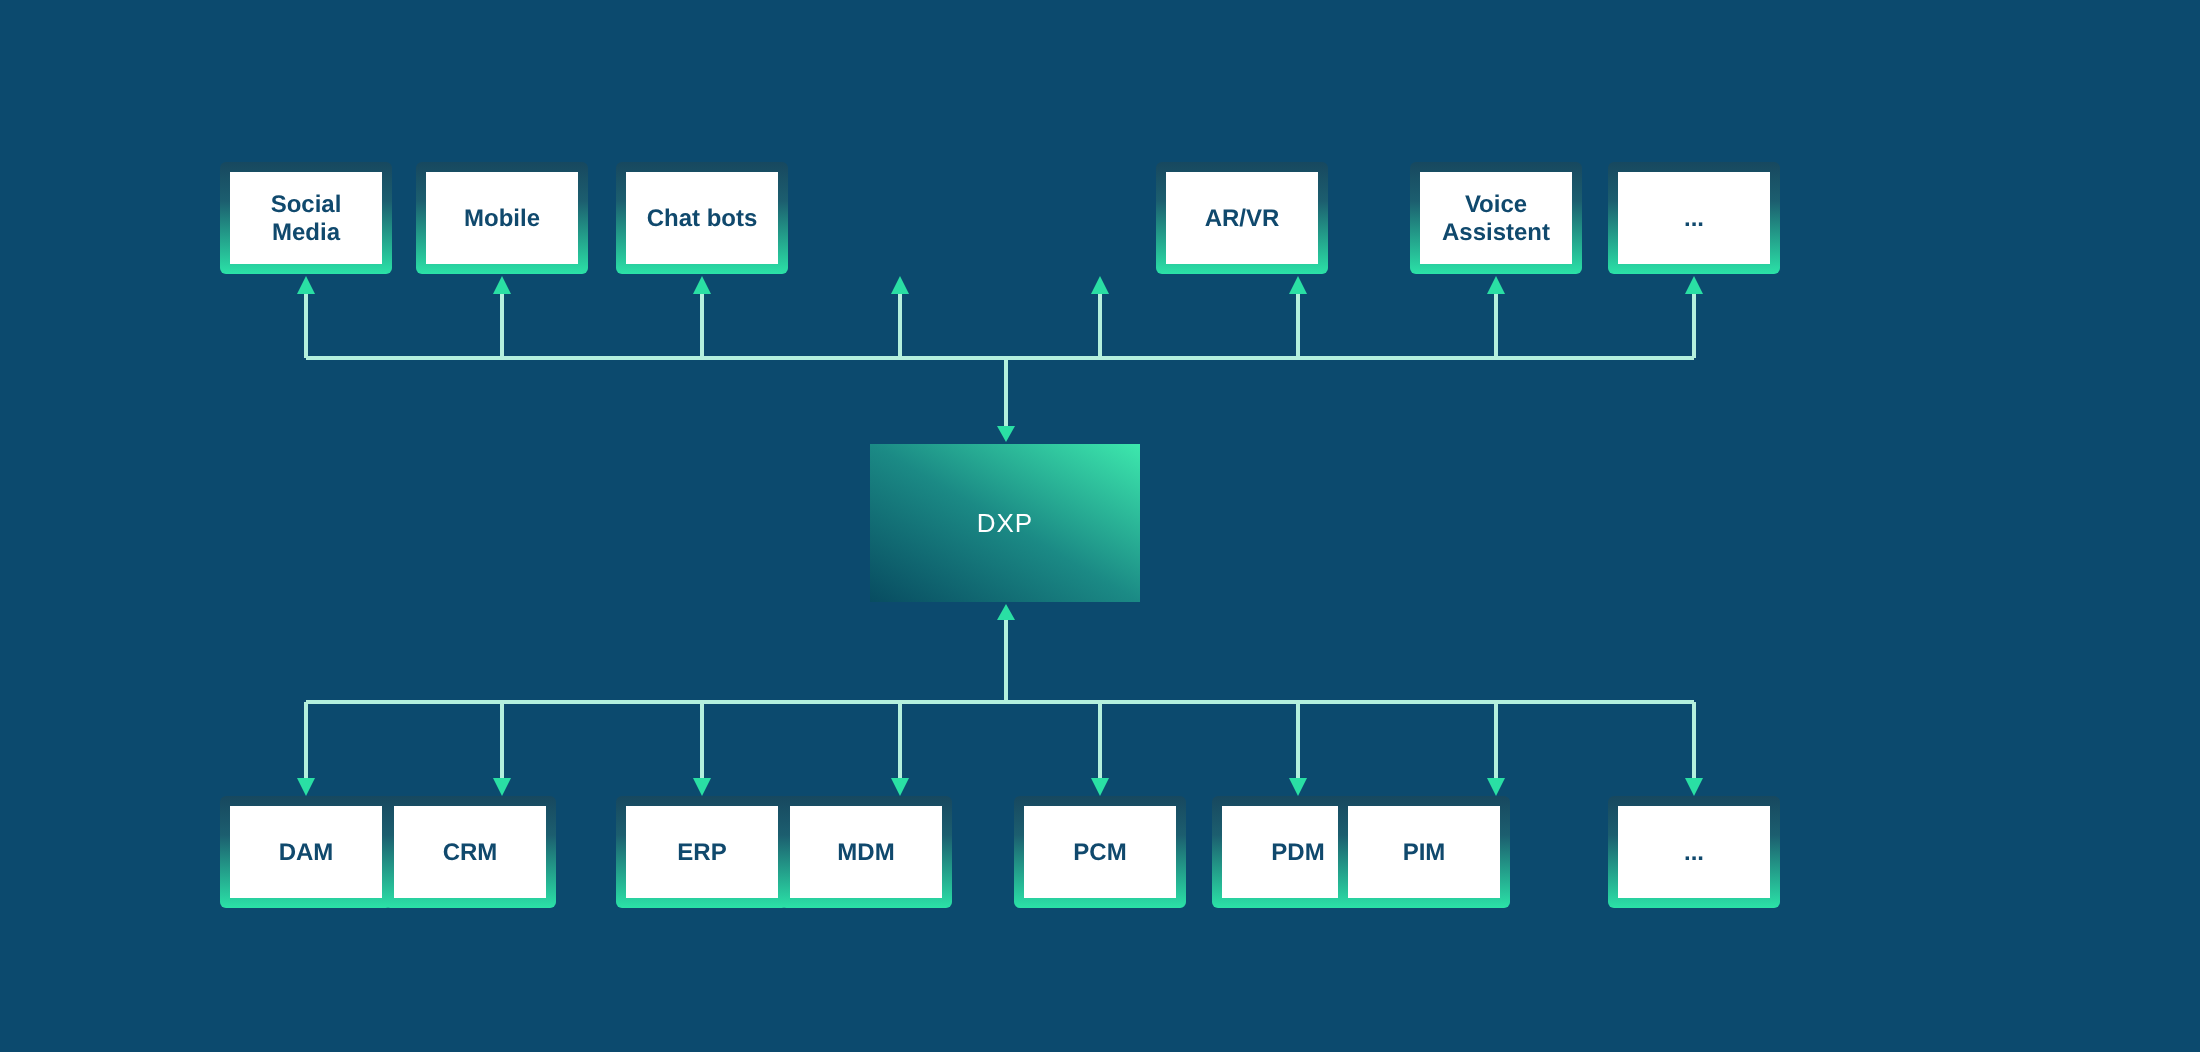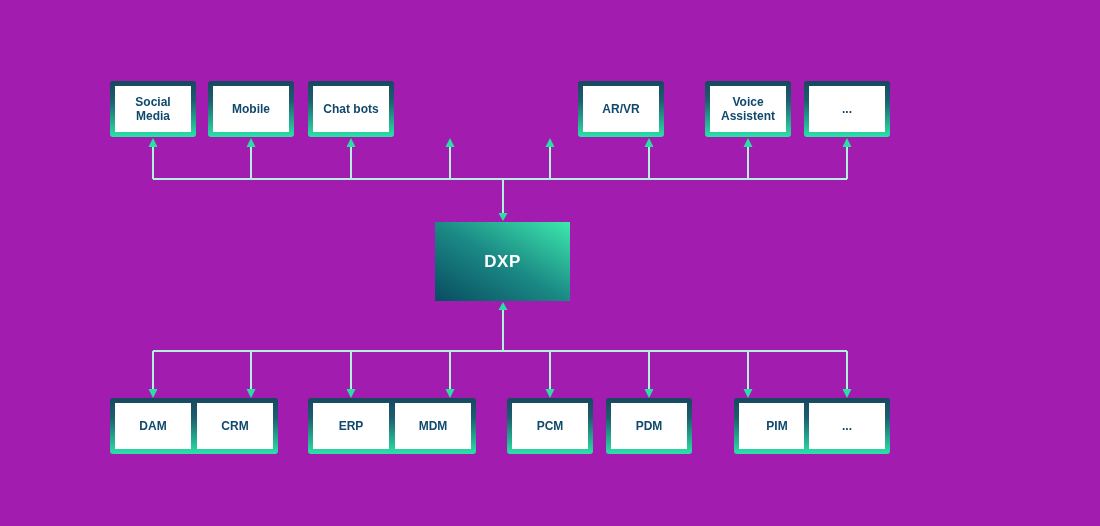--- a/index.html
+++ b/index.html
@@ -5,21 +5,21 @@
   html, body {
     margin: 0;
     padding: 0;
     background: #ffffff;
     font-family: "Liberation Sans", sans-serif;
   }
   .canvas {
     position: relative;
     width: 1100px;
     height: 526px;
-    background: #a21caf;
+    background: #0c4a6e;
     overflow: hidden;
   }
   .connector-svg {
     position: absolute;
     left: 0;
     top: 0;
     width: 1100px;
     height: 526px;
   }
   .node {
@@ -55,22 +55,22 @@
     top: 222px;
     width: 135px;
     height: 79px;
     background: linear-gradient(to top right, #084c61 0%, #1b8a85 50%, #3de8ad 100%);
     display: flex;
     align-items: center;
     justify-content: center;
   }
   .dxp-label {
     color: #ffffff;
-    font-size: 17px;
-    font-weight: 700;
+    font-size: 13px;
+    font-weight: 400;
     letter-spacing: 0.5px;
   }
 </style>
 </head>
 <body>
 
 <div class="canvas">
 
   <svg class="connector-svg" viewBox="0 0 1100 526" xmlns="http://www.w3.org/2000/svg">
     <g stroke="#b4f0dd" stroke-width="2" fill="none">
@@ -181,21 +181,21 @@
   <div class="node bottom" style="left:507px">
     <div class="node-inner">
       <span class="node-label">PCM</span>
     </div>
   </div>
   <div class="node bottom" style="left:606px">
     <div class="node-inner">
       <span class="node-label">PDM</span>
     </div>
   </div>
-  <div class="node bottom" style="left:734px">
+  <div class="node bottom" style="left:669px">
     <div class="node-inner">
       <span class="node-label">PIM</span>
     </div>
   </div>
   <div class="node bottom" style="left:804px">
     <div class="node-inner">
       <span class="node-label">...</span>
     </div>
   </div>
 

